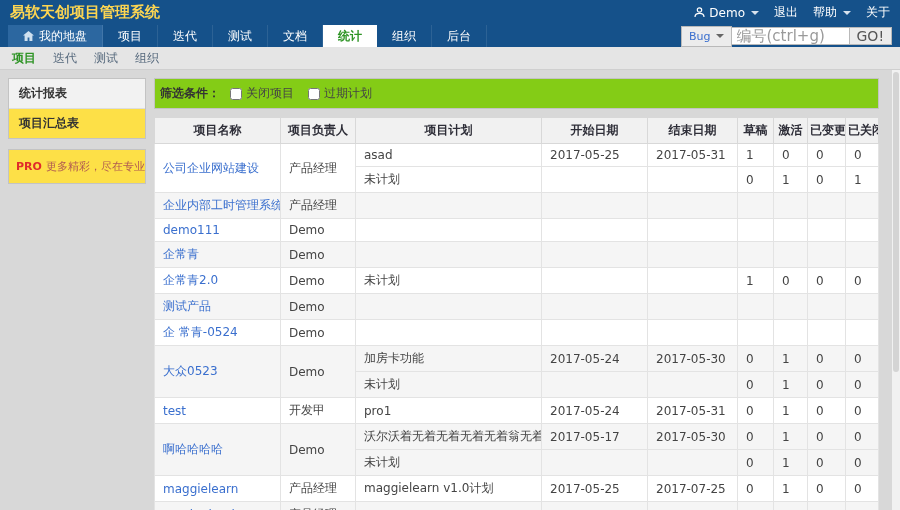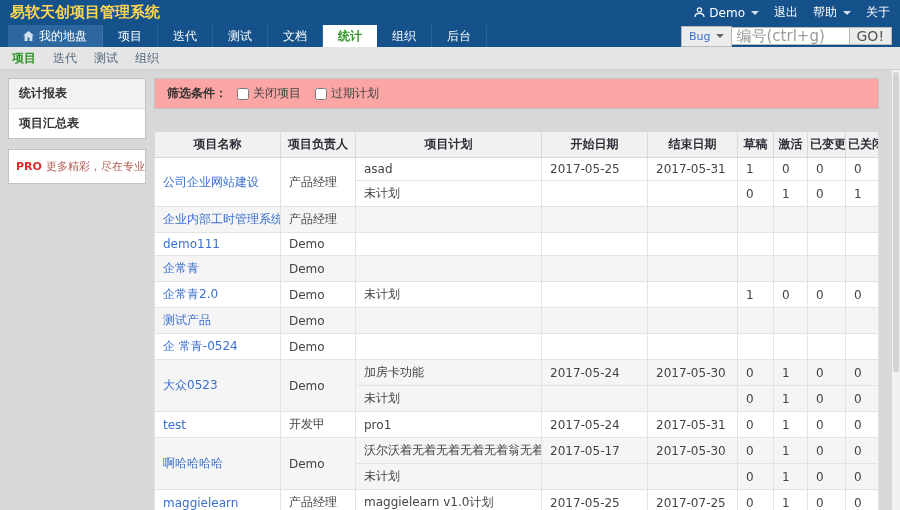--- a/index.html
+++ b/index.html
@@ -28,28 +28,28 @@
   .sg-input { width:118px; height:18px; border:1px solid #b9b9b9; border-left:none; padding:0 5px; font-size:15px; color:#555; font-family:inherit; outline:none; }
   .sg-input::placeholder { color:#9a9a9a; }
   .sg-go { background:#ececec; border:1px solid #b9b9b9; border-left:none; height:18px; font-size:14px; color:#555; padding:0 7px; cursor:pointer; font-family:inherit; }
   
   .submenu { height:23px; background:#e5e5e5; display:flex; align-items:center; gap:17px; padding:0 12px; border-bottom:1px solid #cfcfcf; }
   .sub-item { color:#55687c; text-decoration:none; }
   .sub-item.active { color:#2e9425; font-weight:bold; }
   
   .content { display:flex; align-items:flex-start; padding:8px 22px 0 8px; }
   .sidebar { width:138px; flex-shrink:0; }
-  .panel { background:#ffffff; border:1px solid #c3c3c3; }
+  .panel { background:#fde047; border:1px solid #c3c3c3; }
   .side-header { font-weight:bold; color:#333; background:#f2f2f2; padding:6px 10px; border-bottom:1px solid #ddd; }
   .side-item { padding:6px 10px; font-weight:bold; color:#333; cursor:pointer; }
   .promo { margin-top:10px; padding:9px 7px; font-size:11px; color:#b05a52; white-space:nowrap; overflow:hidden; }
   .promo b { color:#e02b2b; margin-right:4px; }
   .main { flex:1; margin-left:8px; }
   
-  .filterbox { background:#fca5a5; border:1px solid #c3c3c3; padding:6px 12px; display:flex; align-items:center; gap:10px; margin-bottom:22px; }
+  .filterbox { background:#84cc16; border:1px solid #c3c3c3; padding:6px 5px; display:flex; align-items:center; gap:10px; margin-bottom:8px; }
   .flabel { font-weight:bold; color:#333; }
   .fopt { display:flex; align-items:center; gap:4px; color:#444; cursor:pointer; }
   .fopt input { width:12px; height:12px; }
   
   table { width:100%; border-collapse:collapse; table-layout:fixed; background:#fff; border:1px solid #c3c3c3; }
   th { background:#f1f1f1; color:#2e2e38; font-weight:bold; text-align:center; padding:4px 2px; border:1px solid #d8d8d8; font-size:12px; white-space:nowrap; overflow:hidden; }
   td { padding:4px 8px; border:1px solid #e3e3e3; white-space:nowrap; overflow:hidden; color:#444; height:21px; }
   tr.stripe td { background:#f5f5f5; }
   .plink { color:#3a6fce; text-decoration:none; }
   

